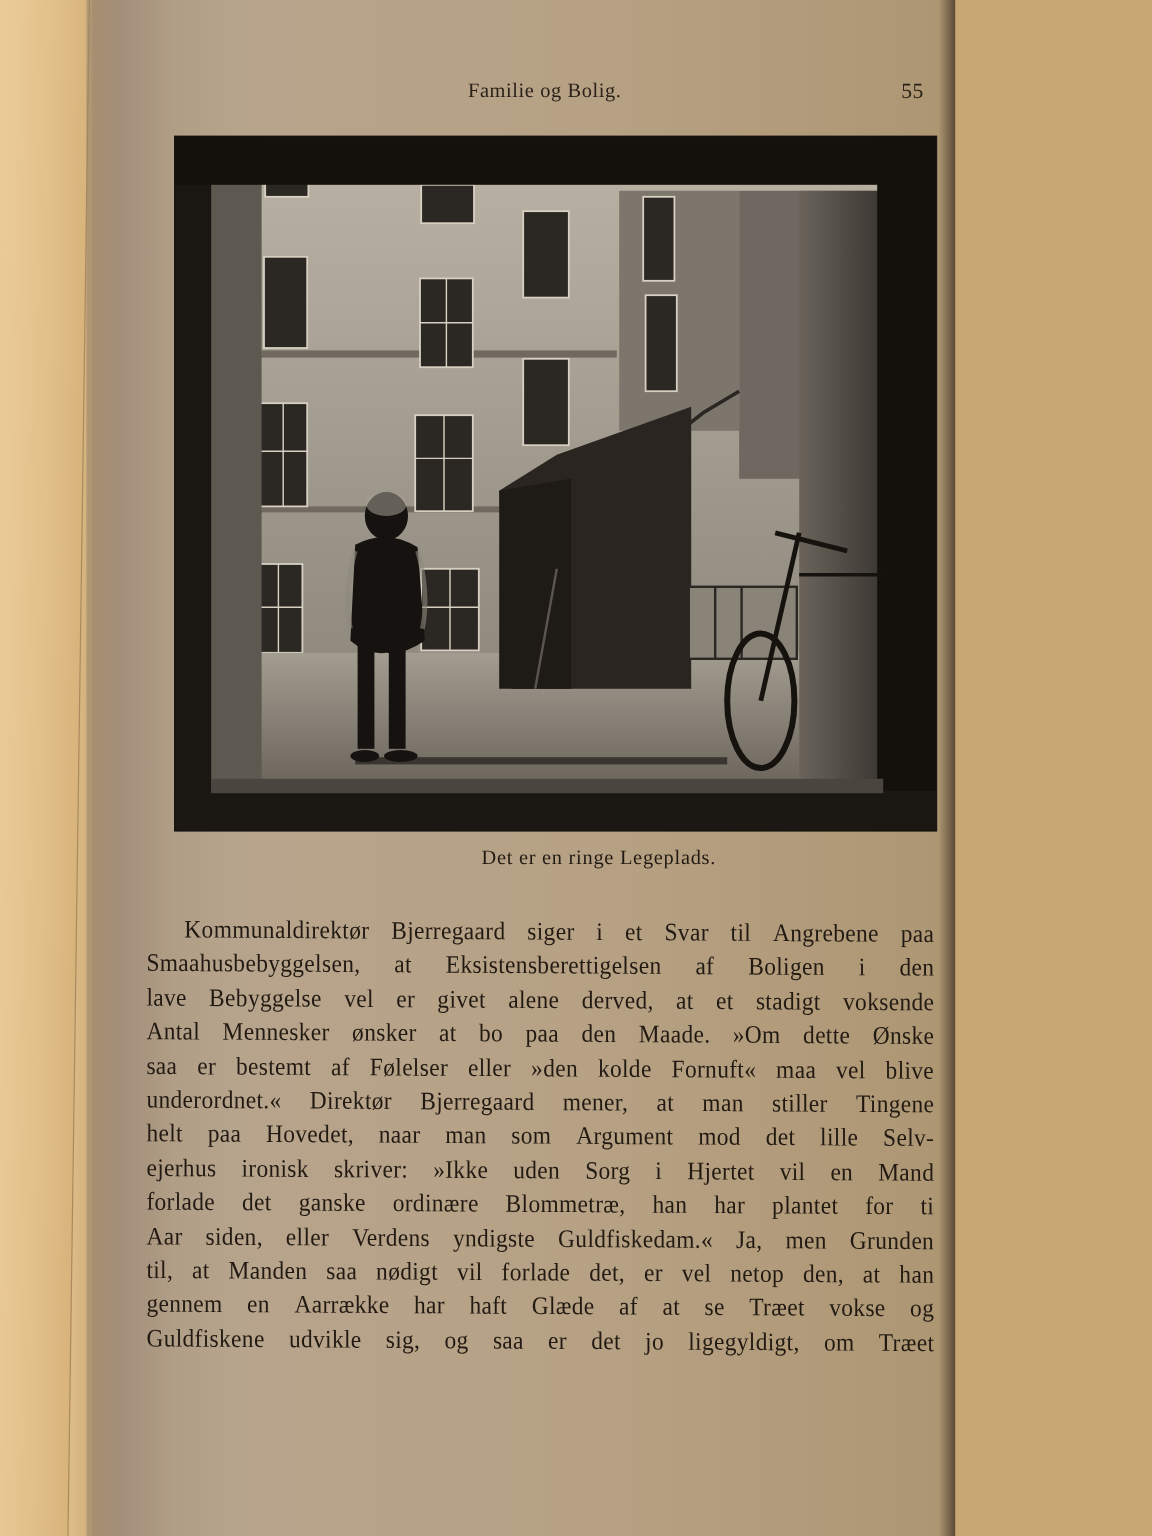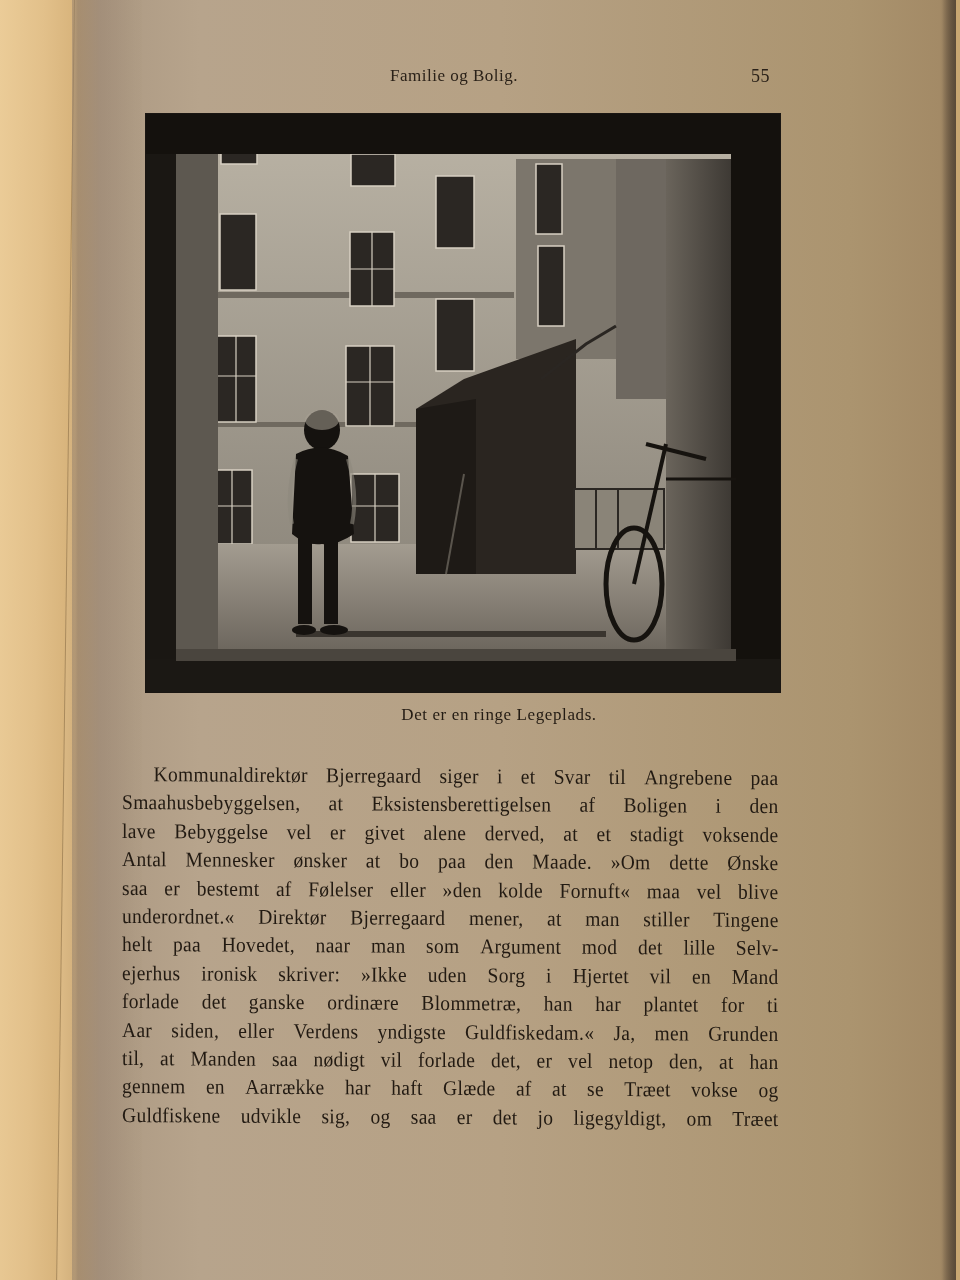--- a/index.html
+++ b/index.html
@@ -5,21 +5,21 @@
     html, body {
       margin: 0;
       padding: 0;
       width: 960px;
       height: 1280px;
       overflow: hidden;
       background: #c9a772;
     }
     .scene {
       position: relative;
-      width: 956px;
+      width: 796px;
       height: 1280px;
       background: linear-gradient(90deg, #e6c48e 0px, #ddbb86 60px, #d2b07c 75px, #b89a72 78px, #a99580 100px, #b09d86 135px, #b7a48c 200px, #b6a184 500px, #ab946f 850px, #a38a66 940px, #6d5a44 960px);
     }
     
     .prev-page {
       position: absolute;
       left: 0; top: 0;
       width: 74px; height: 1280px;
       background: linear-gradient(90deg, #ebcc98, #e2c08a 60%, #d8b47c);
       border-right: 1px solid #a98a5c;

